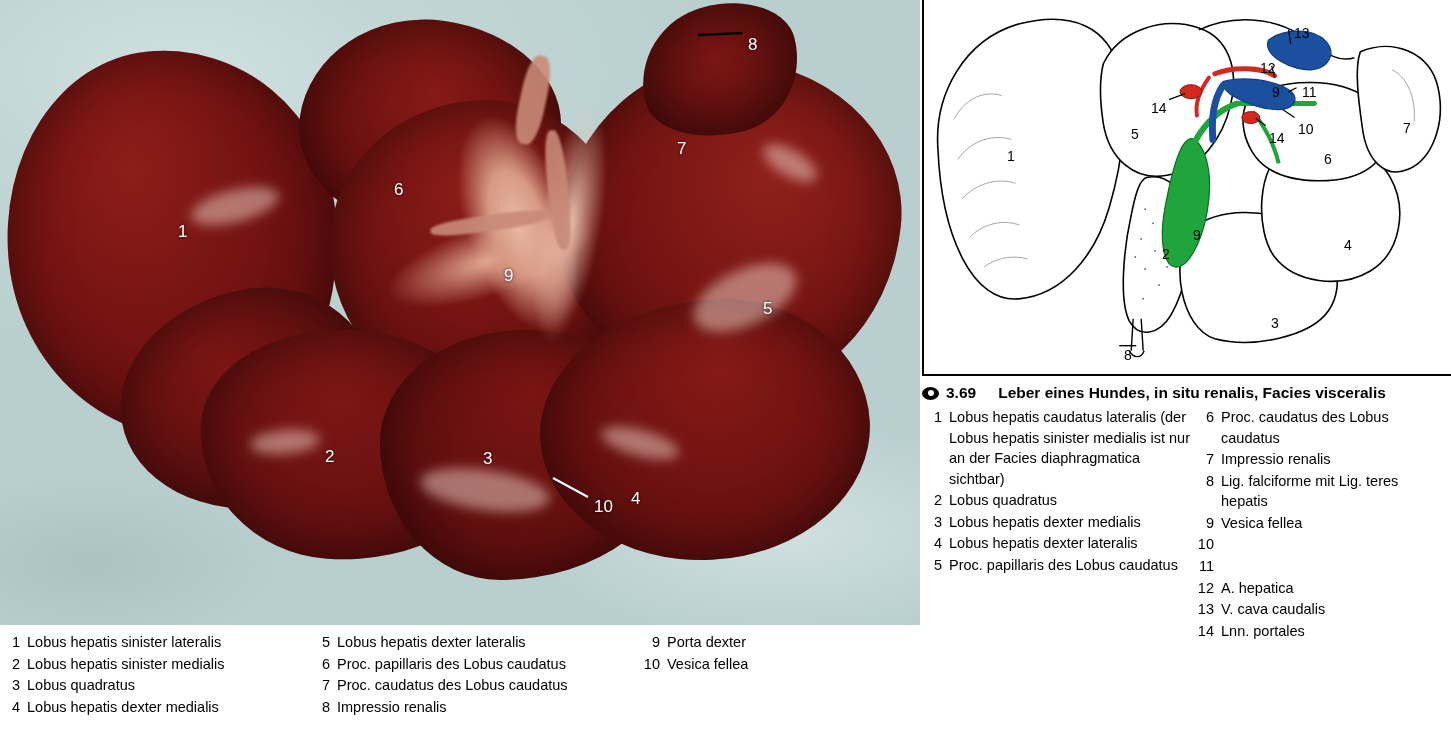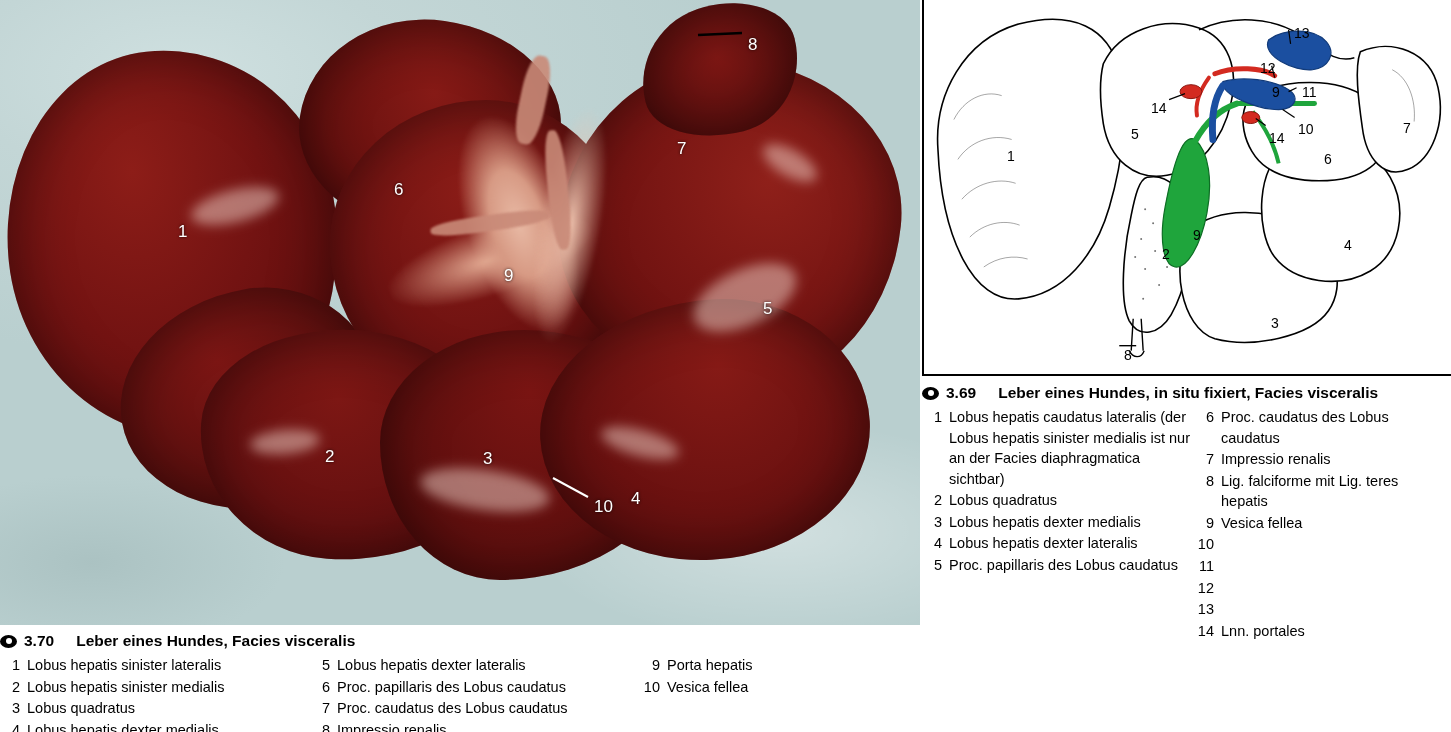--- a/index.html
+++ b/index.html
@@ -191,25 +191,20 @@
         <span class="ph-num" style="left: 763px; top: 299px;">5</span>
         <span class="ph-num" style="left: 394px; top: 180px;">6</span>
         <span class="ph-num" style="left: 677px; top: 139px;">7</span>
         <span class="ph-num" style="left: 748px; top: 35px;">8</span>
         <span class="ph-num" style="left: 504px; top: 266px;">9</span>
         <span class="ph-num" style="left: 594px; top: 497px;">10</span>
       </div>
   </div>
 
   <div class="cap-left">
-    <div class="cap-title">
-      <span class="eye"></span>
-      <span class="num">3.70</span>
-      <span>Leber eines Hundes, Facies visceralis</span>
-    </div>
     <div class="legend-cols">
       <div class="legend-col lc1" id="left-col-1">
           <div class="leg-item">
             <span class="leg-num">1</span>
             <span class="leg-txt">Lobus hepatis sinister lateralis</span>
           </div>
           <div class="leg-item">
             <span class="leg-num">2</span>
             <span class="leg-txt">Lobus hepatis sinister medialis</span>
           </div>
@@ -236,21 +231,21 @@
             <span class="leg-txt">Proc. caudatus des Lobus caudatus</span>
           </div>
           <div class="leg-item">
             <span class="leg-num">8</span>
             <span class="leg-txt">Impressio renalis</span>
           </div>
         </div>
       <div class="legend-col lc3" id="left-col-3">
           <div class="leg-item">
             <span class="leg-num">9</span>
-            <span class="leg-txt">Porta hepatis</span>
+            <span class="leg-txt">Porta dexter</span>
           </div>
           <div class="leg-item">
             <span class="leg-num">10</span>
             <span class="leg-txt">Vesica fellea</span>
           </div>
         </div>
     </div>
   </div>
 
   <div class="right-panel">
@@ -345,21 +340,21 @@
           <span class="dnum" style="left: 227px; top: 100px;">14</span>
           <span class="dnum" style="left: 345px; top: 130px;">14</span>
           <span class="dnum" style="left: 348px; top: 84px;">9</span>
         </div>
     </div>
 
     <div class="cap-right">
       <div class="cap-title">
         <span class="eye"></span>
         <span class="num">3.69</span>
-        <span>Leber eines Hundes, in situ fixiert, Facies visceralis</span>
+        <span>Leber eines Hundes, in situ renalis, Facies visceralis</span>
       </div>
       <div class="r-cols">
         <div class="legend-col rc1" id="right-col-1">
             <div class="leg-item">
               <span class="leg-num">1</span>
               <span class="leg-txt">Lobus hepatis caudatus lateralis (der Lobus hepatis sinister medialis ist nur an der Facies diaphragmatica sichtbar)</span>
             </div>
             <div class="leg-item">
               <span class="leg-num">2</span>
               <span class="leg-txt">Lobus quadratus</span>
@@ -395,23 +390,25 @@
               <span class="leg-txt">Vesica fellea</span>
             </div>
             <div class="leg-item">
               <span class="leg-num">10</span>
             </div>
             <div class="leg-item">
               <span class="leg-num">11</span>
             </div>
             <div class="leg-item">
               <span class="leg-num">12</span>
+              <span class="leg-txt">A. hepatica</span>
             </div>
             <div class="leg-item">
               <span class="leg-num">13</span>
+              <span class="leg-txt">V. cava caudalis</span>
             </div>
             <div class="leg-item">
               <span class="leg-num">14</span>
               <span class="leg-txt">Lnn. portales</span>
             </div>
           </div>
       </div>
     </div>
   </div>
 </div>

